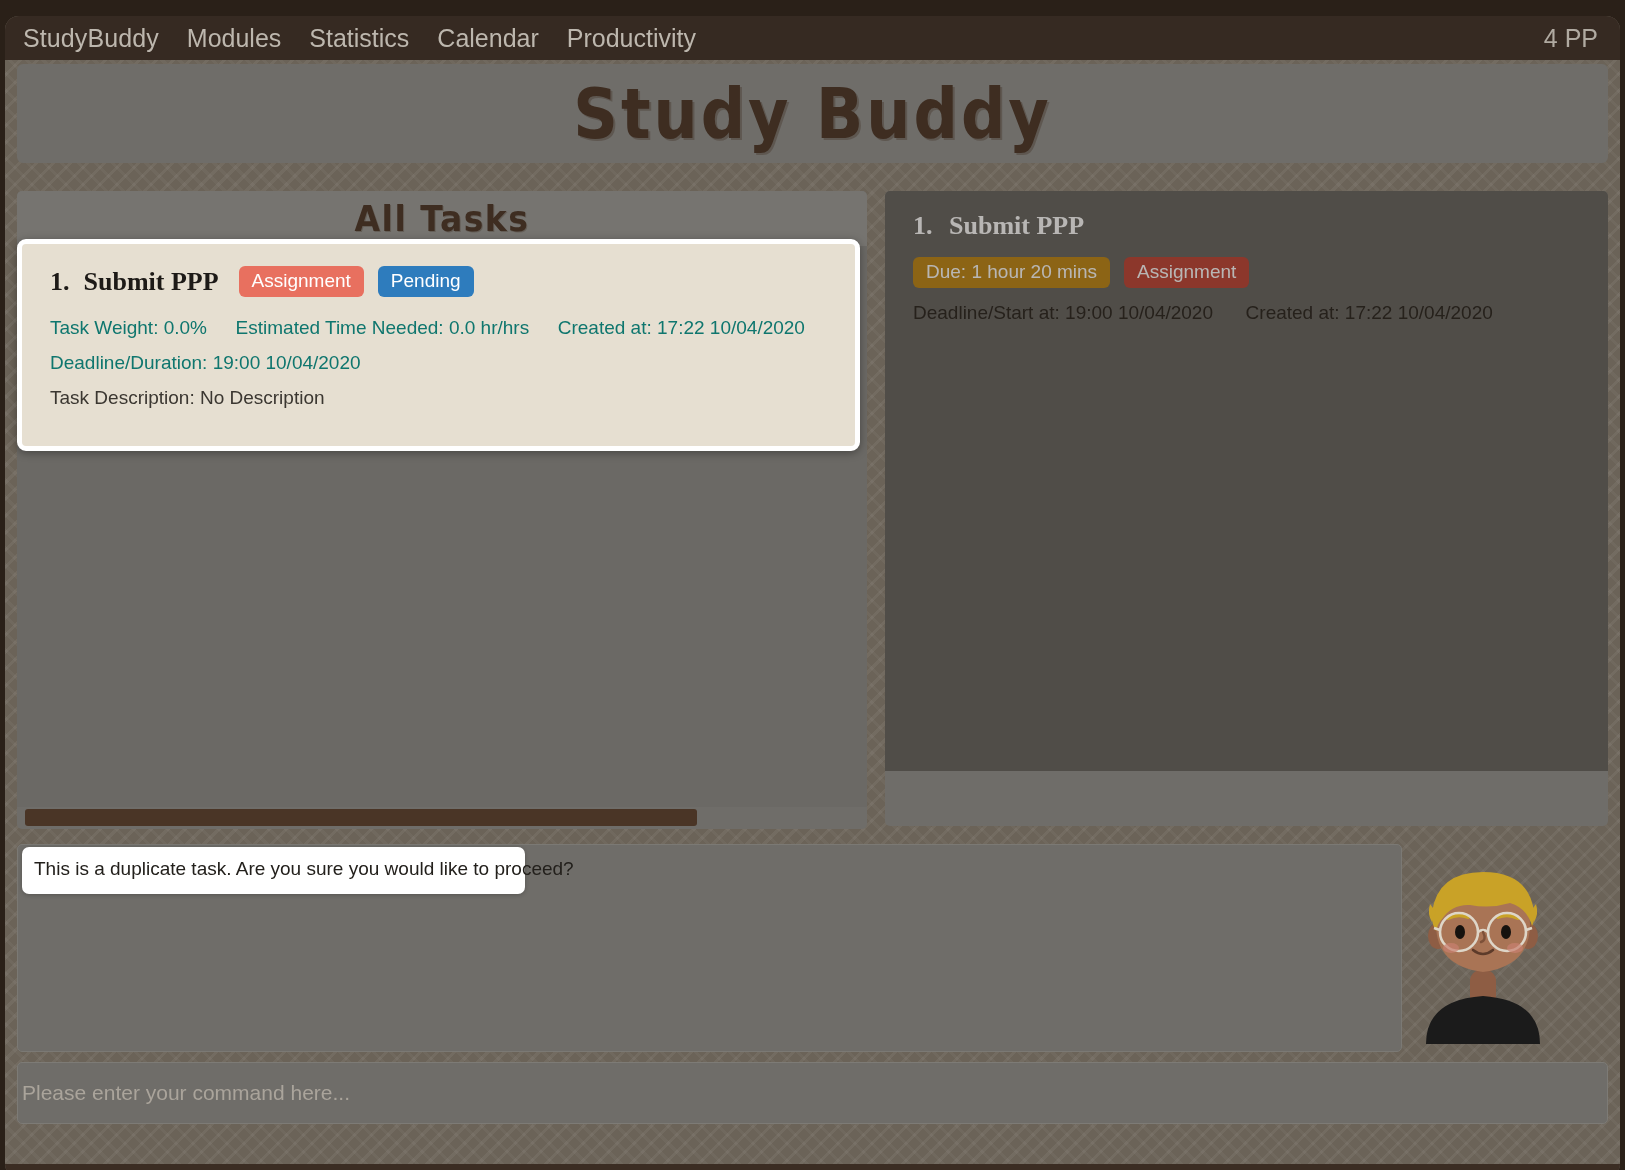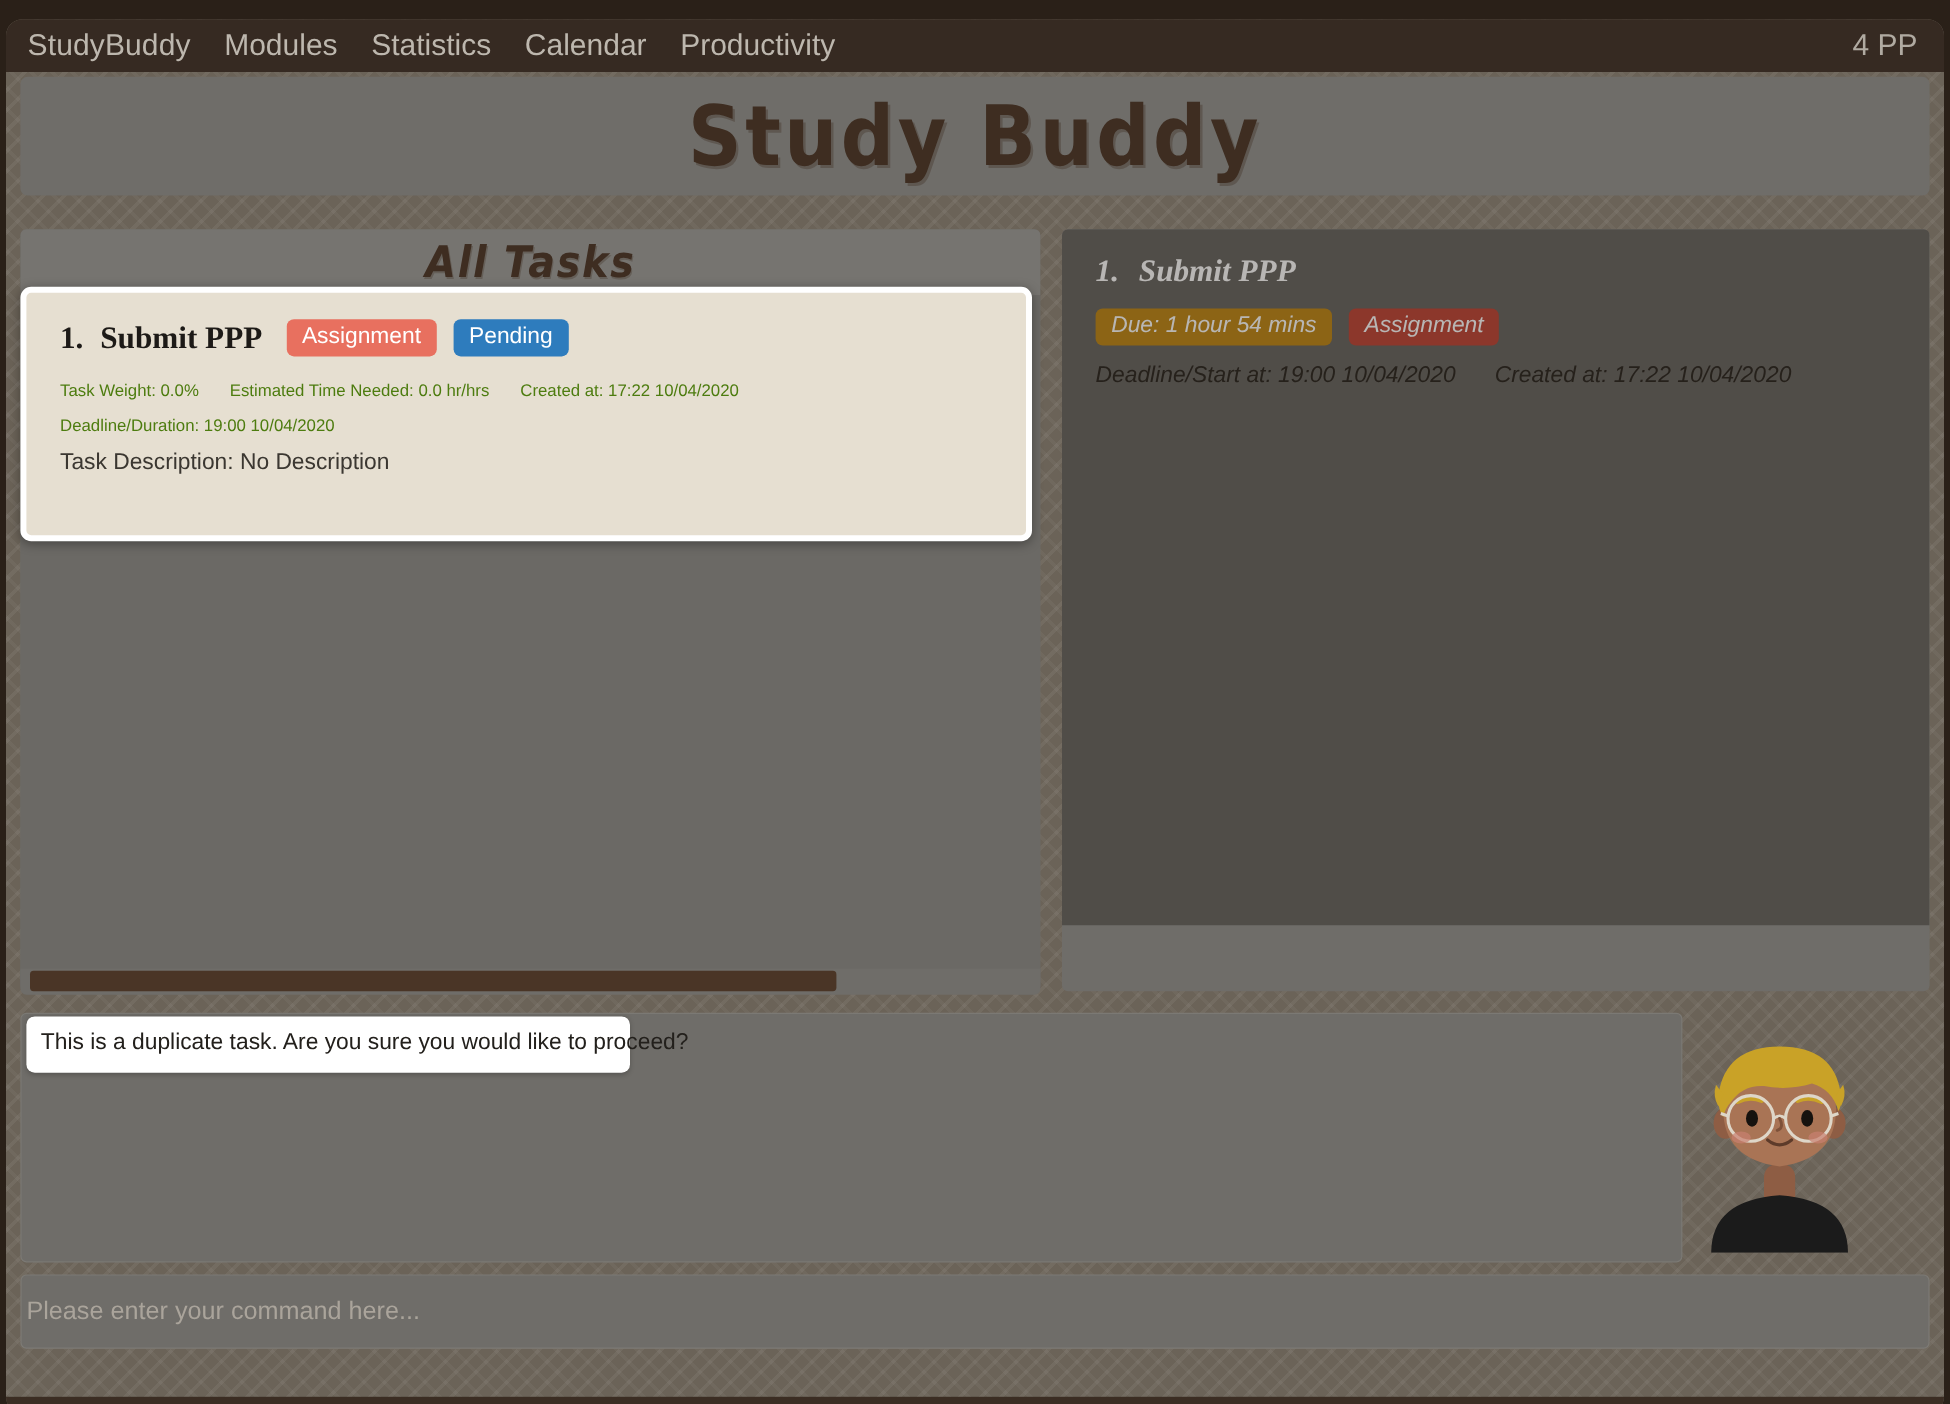--- a/index.html
+++ b/index.html
@@ -101,21 +101,20 @@
     text-shadow: 2px 2px 0 rgba(62,45,33,0.35);
     transform: scaleY(1.12);
   }
 
   
   .panel {
     position: absolute;
     background: #6f6d69;
     border-radius: 5px;
     overflow: hidden;
-    font-style: italic;
   }
   .panel-left  { left: 12px;  top: 175px; width: 850px;  height: 635px; }
   .panel-right { left: 880px; top: 175px; width: 723px;  height: 635px; }
 
   .panel-head {
     height: 55px;
     background: #767470;
     display: flex;
     align-items: center;
     justify-content: center;
@@ -184,22 +183,22 @@
     font-size: 19px;
     padding: 5px 13px 7px;
     border-radius: 6px;
     line-height: 1;
     white-space: nowrap;
   }
   .badge-assignment { background: #e8705f; }
   .badge-pending    { background: #2e7cbd; }
 
   .meta-row {
-    color: #4d7c0f;
-    font-size: 14px;
+    color: #0f766e;
+    font-size: 19px;
     margin-bottom: 13px;
     white-space: nowrap;
   }
   .meta-row .gap { display: inline-block; width: 18px; }
   .desc-row {
     color: #3b3731;
     font-size: 19px;
   }
 
   
@@ -375,21 +374,21 @@
     <div class="hscroll-thumb"></div>
 
     <div class="panel panel-right">
       <div class="panel-body">
         <div class="due-card">
           <div class="due-title">
             <span class="idx">1.</span>
             <span>Submit PPP</span>
           </div>
           <div class="due-badges">
-            <span class="badge badge-due">Due: 1 hour 54 mins</span>
+            <span class="badge badge-due">Due: 1 hour 20 mins</span>
             <span class="badge badge-assignment-dim">Assignment</span>
           </div>
           <div class="due-meta">
             <span>Deadline/Start at: 19:00 10/04/2020</span>
             <span class="gap"></span>
             <span>Created at: 17:22 10/04/2020</span>
           </div>
         </div>
         <div class="dim-overlay"></div>
       </div>

